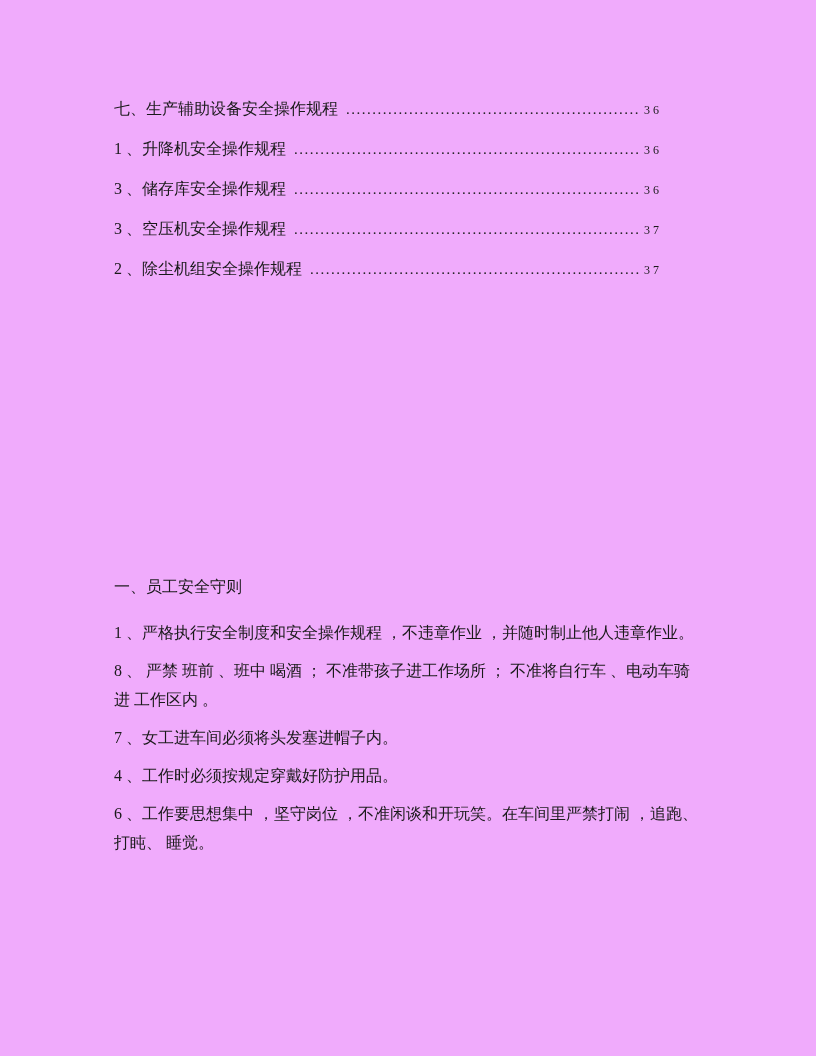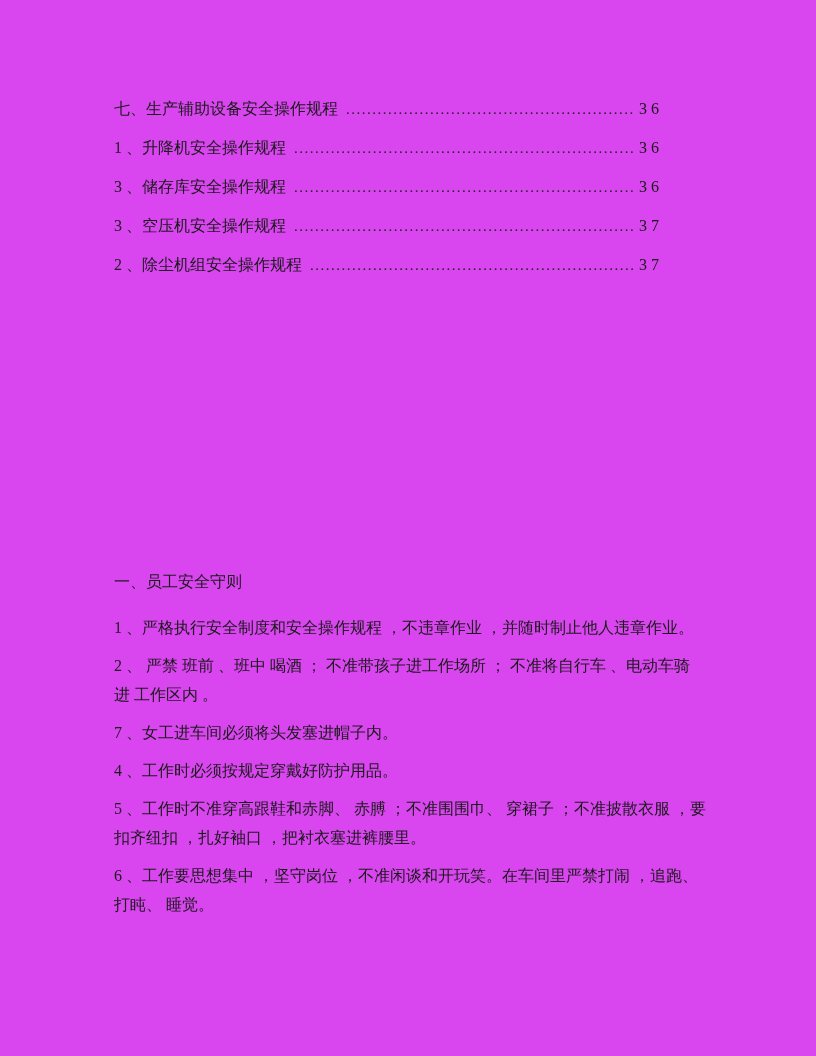--- a/index.html
+++ b/index.html
@@ -4,21 +4,21 @@
 <style>
   html, body {
     margin: 0;
     padding: 0;
     background: #ffffff;
   }
   .page {
     position: relative;
     width: 816px;
     height: 1056px;
-    background: #d946ef;
+    background: #f0abfc;
     color: #1a1a1a;
     font-family: "Liberation Serif", "DejaVu Serif", serif;
     overflow: hidden;
     box-sizing: border-box;
     padding: 100px 60px 0 114px;
   }
   
   .toc {
     width: 545px;
   }
@@ -38,21 +38,21 @@
     flex: 1 1 auto;
     overflow: hidden;
     color: #222222;
     font-size: 15px;
     letter-spacing: 1.5px;
     min-width: 20px;
   }
   .toc-page {
     flex: 0 0 auto;
     padding-left: 4px;
-    font-size: 16px;
+    font-size: 12px;
   }
   
   .section-heading {
     margin-top: 299px;
     margin-bottom: 22px;
     font-size: 16px;
     line-height: 18px;
     font-weight: normal;
   }
   .rules {
@@ -101,23 +101,21 @@
       <span class="toc-leader">........................................................................................................................................................................................................</span>
       <span class="toc-page">3 7</span>
     </div>
 
   </div>
 
   <h2 class="section-heading">一、员工安全守则</h2>
 
   <div class="rules">
     <p class="rule">1 、严格执行安全制度和安全操作规程 ，不违章作业 ，并随时制止他人违章作业。</p>
-    <p class="rule">2 、 严禁 班前 、班中 喝酒 ； 不准带孩子进工作场所 ； 不准将自行车 、电动车骑
+    <p class="rule">8 、 严禁 班前 、班中 喝酒 ； 不准带孩子进工作场所 ； 不准将自行车 、电动车骑
 进 工作区内 。</p>
     <p class="rule">7 、女工进车间必须将头发塞进帽子内。</p>
     <p class="rule">4 、工作时必须按规定穿戴好防护用品。</p>
-    <p class="rule">5 、工作时不准穿高跟鞋和赤脚、 赤膊 ；不准围围巾、 穿裙子 ；不准披散衣服 ，要
-扣齐纽扣 ，扎好袖口 ，把衬衣塞进裤腰里。</p>
     <p class="rule">6 、工作要思想集中 ，坚守岗位 ，不准闲谈和开玩笑。在车间里严禁打闹 ，追跑、
 打盹、 睡觉。</p>
   </div>
 
 </div>
 
 </body></html>

